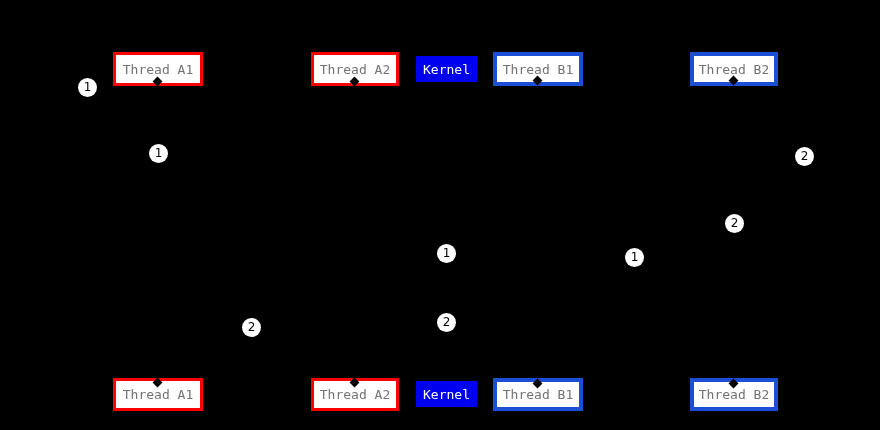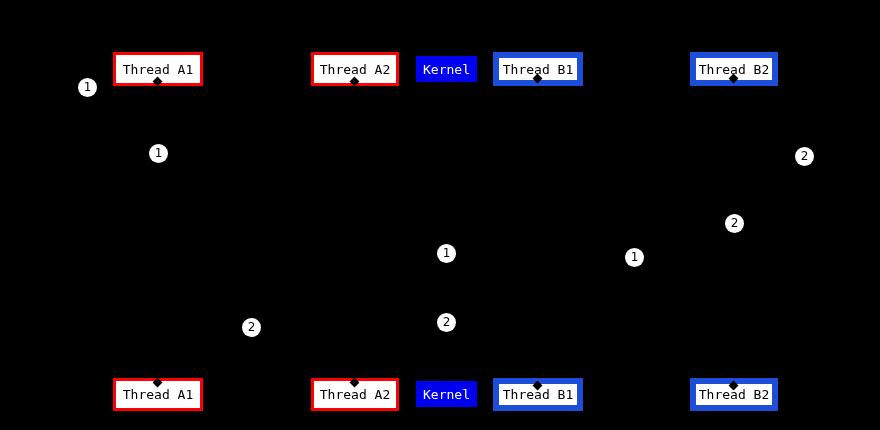--- a/index.html
+++ b/index.html
@@ -16,25 +16,25 @@
     font-family: "DejaVu Sans Mono", monospace;
   }
   .abox {
     position: absolute;
     box-sizing: border-box;
     background: #ffffff;
     display: flex;
     align-items: center;
     justify-content: center;
     font-size: 13px;
-    color: #000000;
+    color: #737373;
     white-space: nowrap;
   }
   .abox.red  { border: 3px solid #ff0000; }
-  .abox.blue { border: 6px solid #1d4ed8; }
+  .abox.blue { border: 4px solid #1d4ed8; }
   .kbox {
     position: absolute;
     box-sizing: border-box;
     background: #0000f0;
     display: flex;
     align-items: center;
     justify-content: center;
     font-size: 13px;
     color: #ffffff;
     white-space: nowrap;

